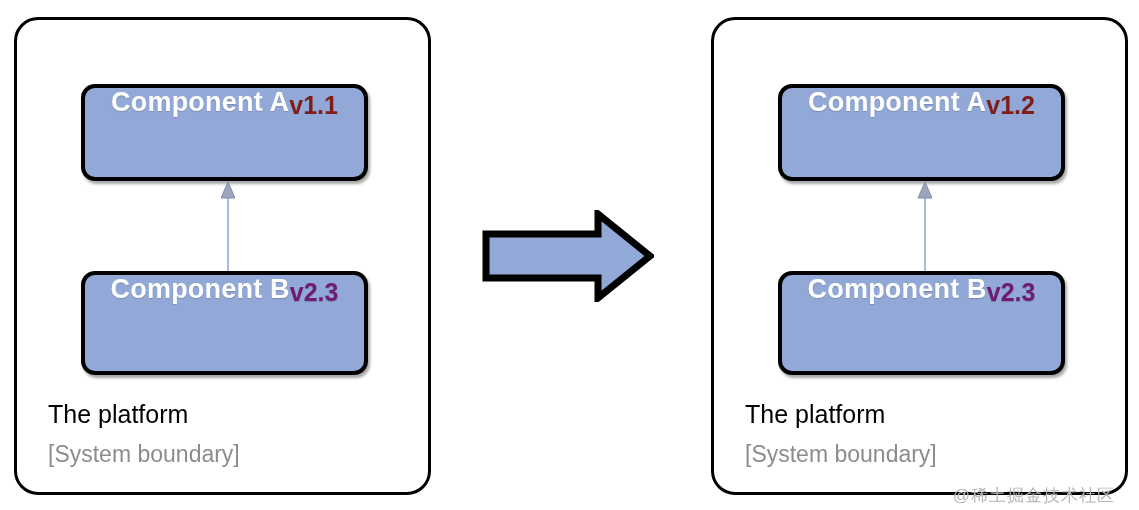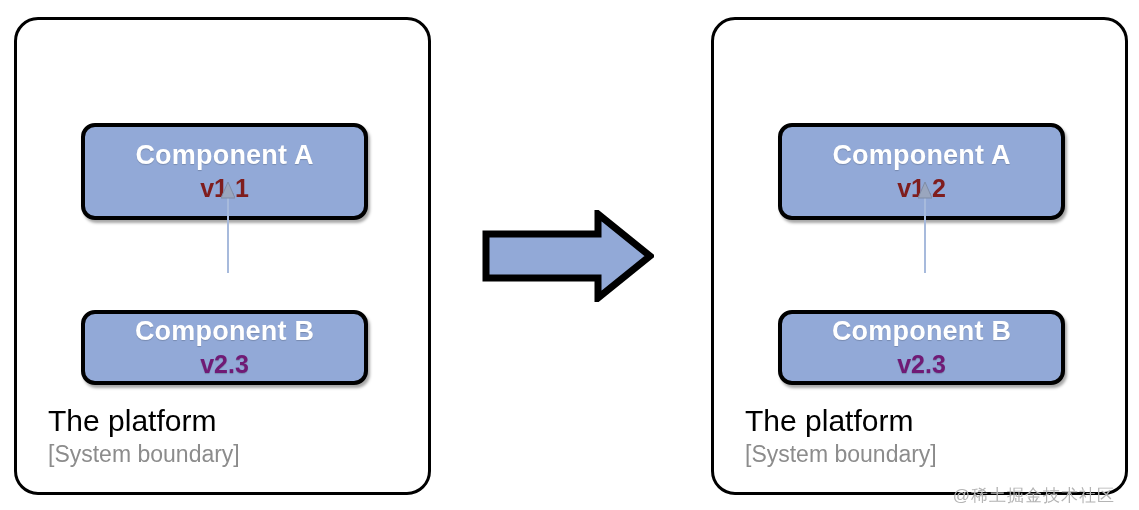--- a/index.html
+++ b/index.html
@@ -27,74 +27,73 @@
   #panel-after  { left: 711px; top: 17px; width: 417px; height: 478px; }
 
   
   .component-box {
     position: absolute;
     box-sizing: border-box;
     background: #92A9D7;
     border: 4px solid #000000;
     border-radius: 14px;
     display: flex;
-    flex-direction: column;
-    align-items: center;
+    flex-direction: row;
+    align-items: flex-start;
     justify-content: center;
     line-height: 1.08;
     box-shadow: 2px 3px 3px rgba(0,0,0,0.35);
-    margin-top: 39px;
   }
   .component-box .comp-name {
     color: #ffffff;
     font-size: 27px;
     font-weight: bold;
     letter-spacing: 0.2px;
     text-shadow: 0 1px 1px rgba(0,0,0,0.18);
   }
   .component-box .comp-version {
     font-size: 25px;
     font-weight: bold;
     margin-top: 4px;
   }
   .version-highlight { color: #7f1d1d; }
   .version-normal    { color: #701a75; text-shadow: 0 1px 1px rgba(0,0,0,0.18); }
 
   
   .box-a { left: 64px;  top: 64px;  width: 287px; height: 97px; }
-  .box-b { left: 64px;  top: 251px; width: 287px; height: 75px; }
+  .box-b { left: 64px;  top: 251px; width: 287px; height: 104px; }
 
   
   .connector {
     position: absolute;
     left: 204px;
     top: 161px;
     width: 14px;
     height: 92px;
     overflow: visible;
   }
 
   
   .boundary-caption {
     position: absolute;
     left: 31px;
     bottom: 24px;
     width: 340px;
   }
   .boundary-title {
     color: #000000;
-    font-size: 30px;
+    font-size: 25px;
     line-height: 1.12;
     white-space: nowrap;
   }
   .boundary-subtitle {
     color: #8C8C8C;
     font-size: 23px;
     line-height: 1.18;
-    margin-top: 3px;
+    margin-top: 13px;
     white-space: nowrap;
   }
 
   
   #transition-arrow {
     position: absolute;
     left: 482px;
     top: 210px;
     width: 172px;
     height: 92px;

